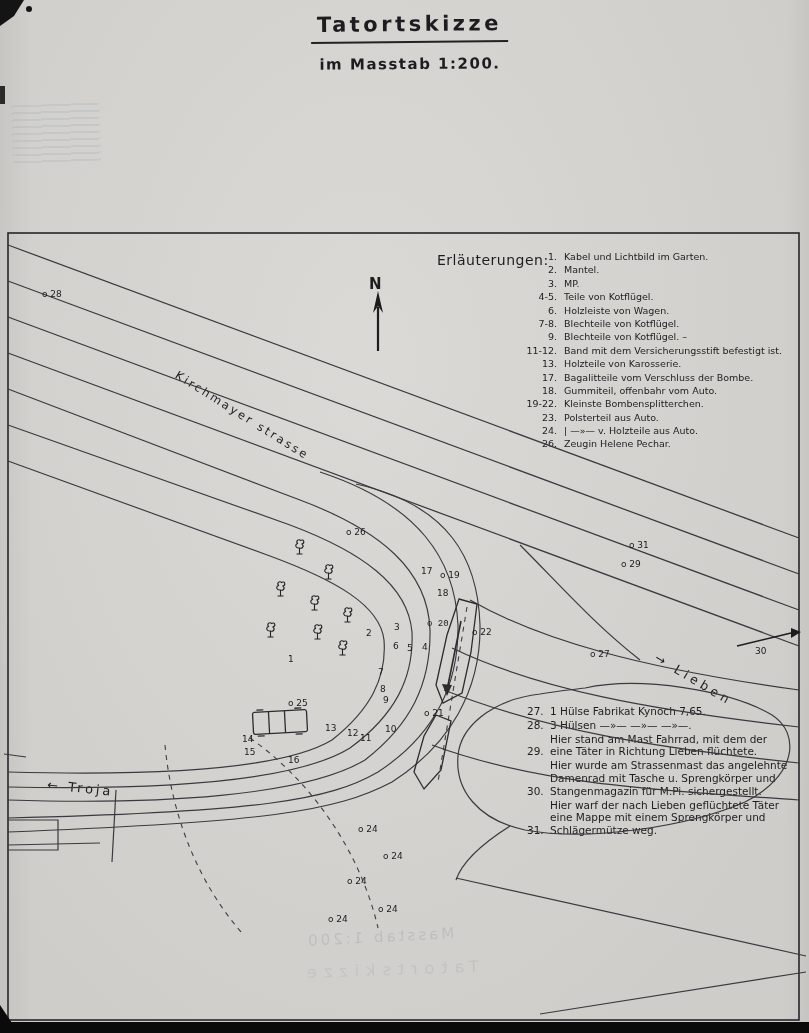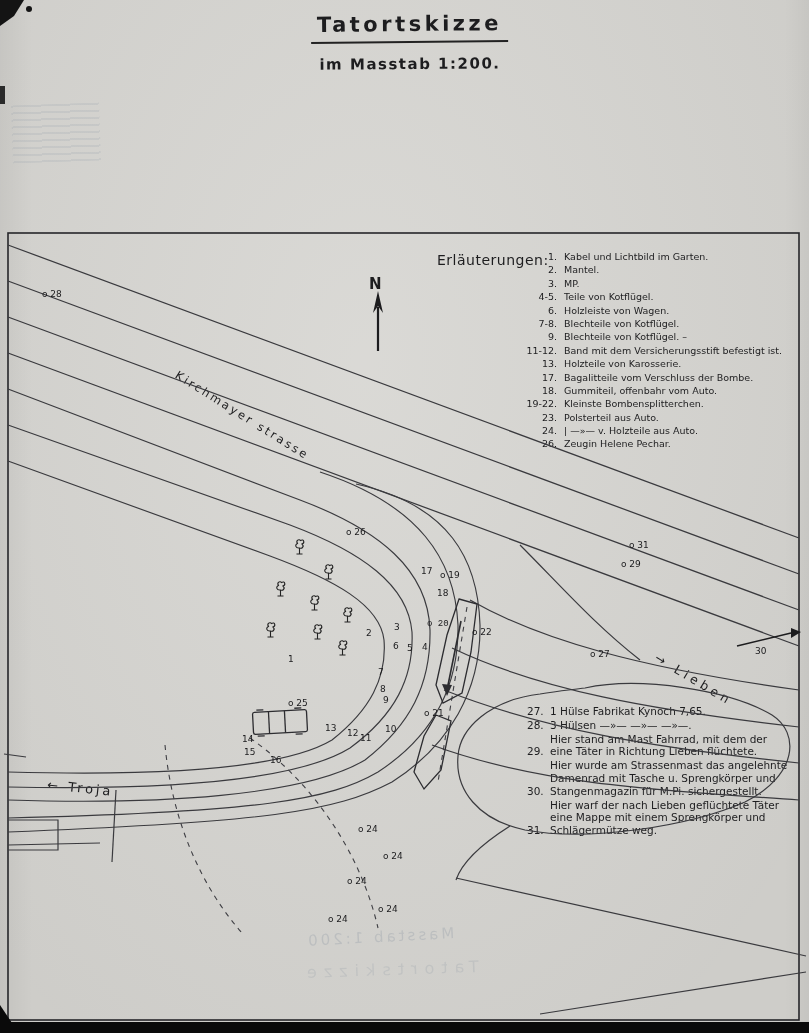--- a/index.html
+++ b/index.html
@@ -183,21 +183,21 @@
     <div class="marker" style="left: 380px; top: 684px;">8</div>
     <div class="marker" style="left: 383px; top: 695px;">9</div>
     <div class="marker" style="left: 424px; top: 708px;">o 21</div>
     <div class="marker" style="left: 288px; top: 698px;">o 25</div>
     <div class="marker" style="left: 325px; top: 717px; margin-top: 6px;">13</div>
     <div class="marker" style="left: 347px; top: 728px;">12</div>
     <div class="marker" style="left: 385px; top: 724px;">10</div>
     <div class="marker" style="left: 360px; top: 733px;">11</div>
     <div class="marker" style="left: 242px; top: 734px;">14</div>
     <div class="marker" style="left: 244px; top: 747px;">15</div>
-    <div class="marker" style="left: 270px; top: 755px;">16</div>
+    <div class="marker" style="left: 288px; top: 755px;">16</div>
     <div class="marker" style="left: 358px; top: 824px;">o 24</div>
     <div class="marker" style="left: 383px; top: 851px;">o 24</div>
     <div class="marker" style="left: 347px; top: 876px;">o 24</div>
     <div class="marker" style="left: 378px; top: 904px;">o 24</div>
     <div class="marker" style="left: 328px; top: 914px;">o 24</div>
   </div>
 <div id="tree-layer" class="abs" style="left:0;top:0;width:809px;height:1033px;z-index:4;">
     <div class="tree" style="left: 293px; top: 538px;"><svg width="13" height="17" viewBox="0 0 13 17">
         <path d="M6.5,16 L6.5,10 M3.5,16 L9.5,16 M6.5,10 C2.5,10.5 1.5,6.5 4.5,5.5 C2.5,2.5 6,0.5 7.5,2.5 C11,0.5 12,5 9,6 C11.5,8.5 9,11 6.5,10 Z" fill="none" stroke="#222" stroke-width="1.1"></path>
       </svg></div>

